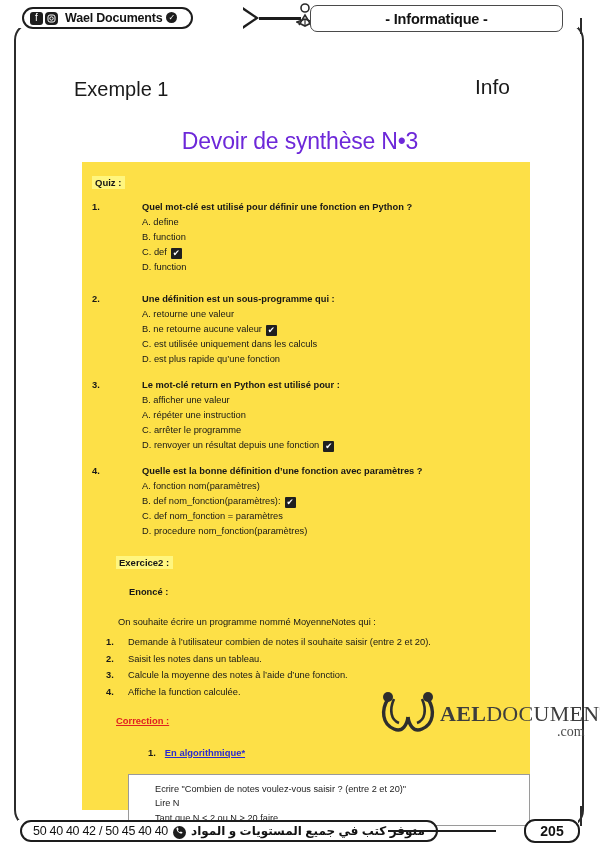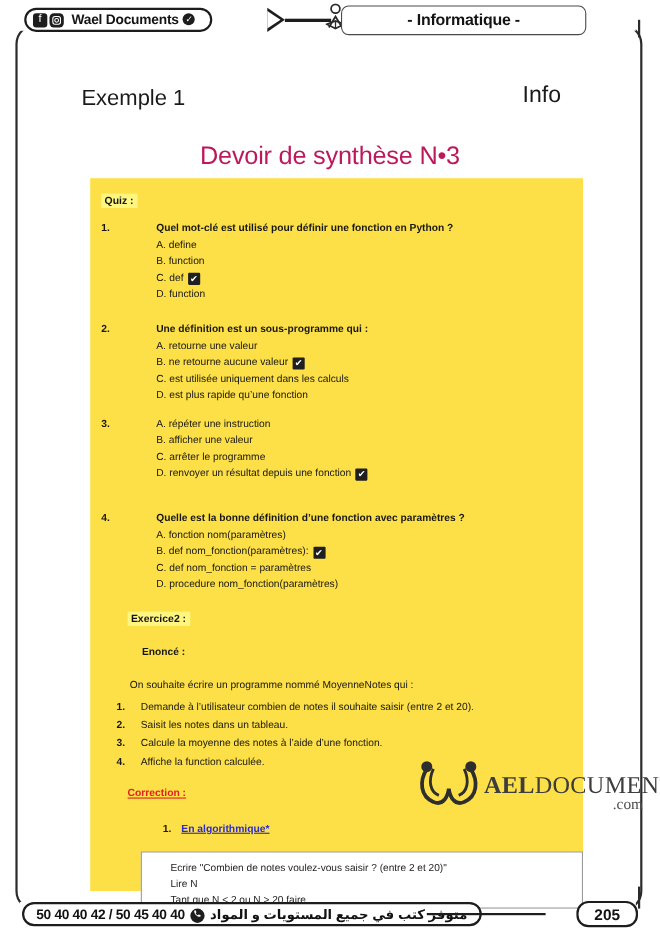--- a/index.html
+++ b/index.html
@@ -53,34 +53,34 @@
     border-left:16px solid #1d1d1d;
   }
   .pill-tip-in{
     position:absolute;left:243px;top:10px;width:0;height:0;
     border-top:8px solid transparent;border-bottom:8px solid transparent;
     border-left:12px solid #fff;
   }
   .hdr-line{position:absolute;left:259px;top:17px;width:42px;height:2.5px;background:#1d1d1d;}
 
   .subject-pill{
-    position:absolute;left:310px;top:5px;width:223px;height:27px;
+    position:absolute;left:310px;top:5px;width:253px;height:27px;
     border:1.6px solid #4a4a4a;border-radius:7px;background:#fff;
     display:flex;align-items:center;justify-content:center;box-sizing:border-box;
   }
   .subject-text{font-size:14.5px;font-weight:bold;color:#131313;letter-spacing:-.2px;}
   .reader-icon{position:absolute;left:296px;top:3px;}
   .hdr-drop{position:absolute;left:580px;top:18px;width:2.2px;height:16px;background:#2b2b2b;}
 
   
   .exemple{position:absolute;left:74px;top:78px;font-size:20px;color:#1a1a1a;}
   .info-lbl{position:absolute;left:475px;top:75px;font-size:21px;color:#1a1a1a;}
   .doc-title{
     position:absolute;left:0;top:128px;width:600px;text-align:center;
-    font-size:23px;color:#be185d;letter-spacing:-.2px;
+    font-size:23px;color:#6d28d9;letter-spacing:-.2px;
   }
 
   
   .sheet{
     position:absolute;left:82px;top:162px;width:448px;height:648px;
     background:#fde047;
   }
 
   .hl{background:#fff67f;padding:1px 4px 1px 3px;font-weight:bold;font-size:9.5px;color:#151515;}
 
@@ -131,21 +131,21 @@
     font-family:"Liberation Serif","DejaVu Serif",serif;
     font-size:14px;color:#4a4a4a;
   }
 
   
   .footer-pill{
     position:absolute;left:20px;top:820px;height:22px;
     border:2.2px solid #1d1d1d;border-radius:13px;background:#fff;
     display:flex;align-items:center;padding:0 11px;box-sizing:border-box;
   }
-  .phones{font-size:12.5px;font-weight:bold;color:#121212;letter-spacing:-.3px;white-space:nowrap;}
+  .phones{font-size:12.5px;font-weight:normal;color:#121212;letter-spacing:-.3px;white-space:nowrap;}
   .ph-icon{
     display:inline-block;width:13px;height:13px;border-radius:50%;background:#1d1d1d;
     color:#fff;font-size:8.5px;line-height:13px;text-align:center;margin:0 5px;
     position:relative;top:1px;
   }
   .ar{font-size:12px;font-weight:bold;color:#121212;direction:rtl;white-space:nowrap;}
   .foot-line{position:absolute;left:388px;top:830px;width:108px;height:2.2px;background:#1d1d1d;}
   .page-pill{
     position:absolute;left:524px;top:819px;width:56px;height:24px;
     border:2.2px solid #1d1d1d;border-radius:11px;background:#fff;
@@ -220,23 +220,24 @@
     <ul>
       <li><span>A. retourne une valeur</span></li>
       <li><span>B. ne retourne aucune valeur</span><span class="ck">✔</span></li>
       <li><span>C. est utilisée uniquement dans les calculs</span></li>
       <li><span>D. est plus rapide qu’une fonction</span></li>
     </ul>
   </div>
 
   <div class="q" style="left:10px;top:216px;">
     <span class="qnum">3.</span>
+    <span class="qtext">Le mot-clé return en Python est utilisé pour :</span>
     <ul>
+      <li><span>B. afficher une valeur</span></li>
       <li><span>A. répéter une instruction</span></li>
-      <li><span>B. afficher une valeur</span></li>
       <li><span>C. arrêter le programme</span></li>
       <li><span>D. renvoyer un résultat depuis une fonction</span><span class="ck">✔</span></li>
     </ul>
   </div>
 
   <div class="q" style="left:10px;top:302px;">
     <span class="qnum">4.</span>
     <span class="qtext">Quelle est la bonne définition d’une fonction avec paramètres ?</span>
     <ul>
       <li><span>A. fonction nom(paramètres)</span></li>

